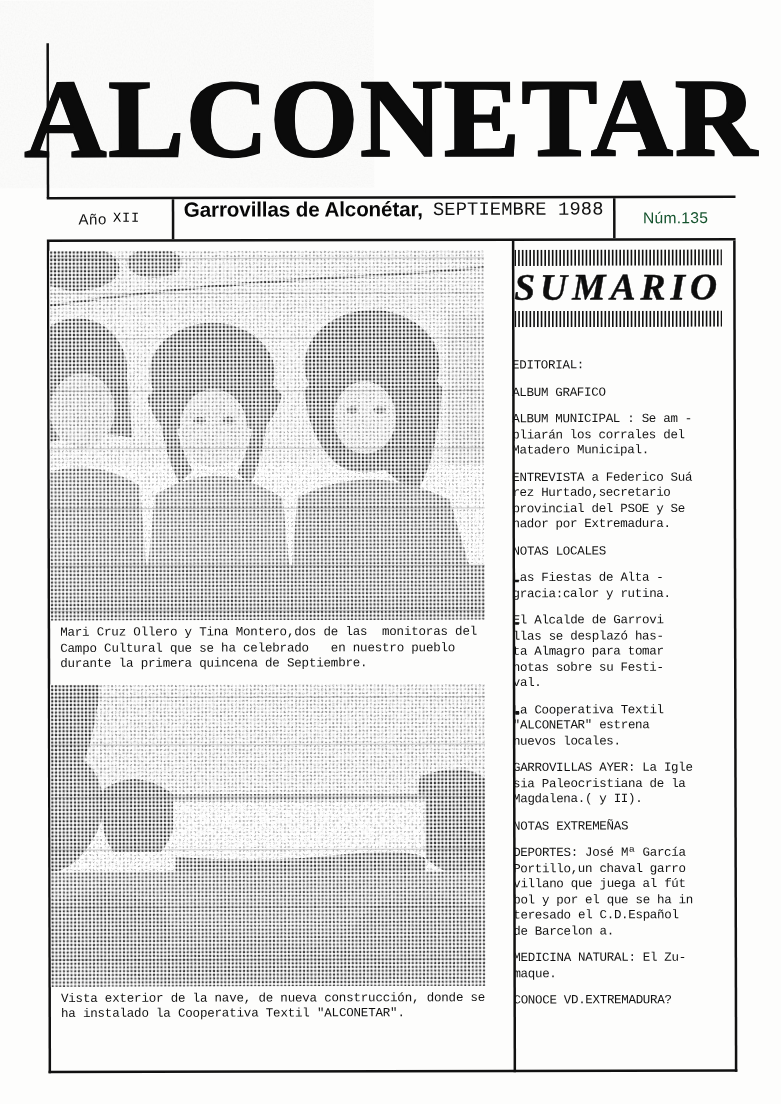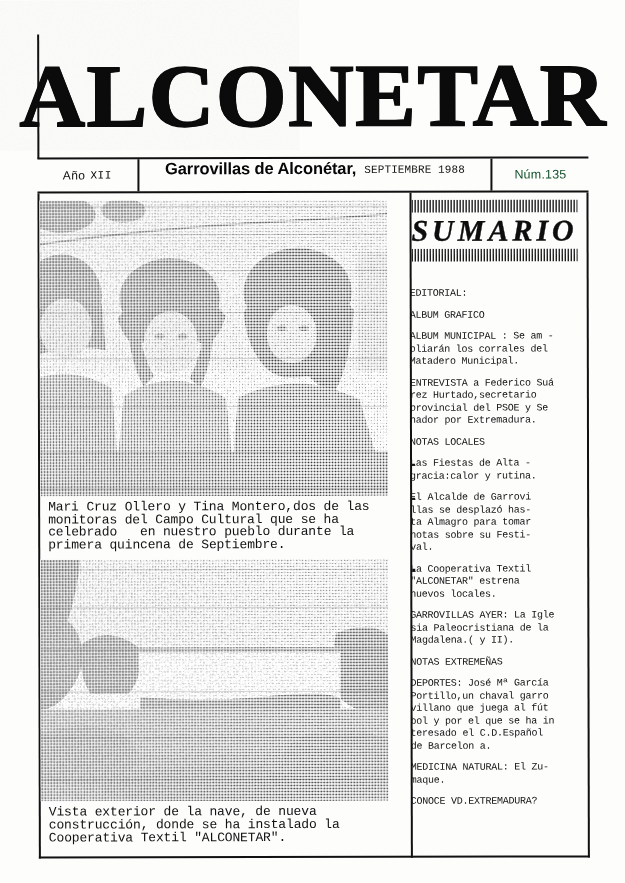--- a/index.html
+++ b/index.html
@@ -82,21 +82,21 @@
     font-family:"Liberation Mono",monospace;
     font-size:11px;letter-spacing:.6px;margin-left:5px;
   }
   .mid-place{
     font-family:"Liberation Sans",sans-serif;
     font-weight:700;font-size:16.5px;color:#070707;
     letter-spacing:-0.1px;
   }
   .mid-date{
     font-family:"Liberation Mono",monospace;
-    font-size:11px;color:#111;letter-spacing:.1px;
+    font-size:15px;color:#111;letter-spacing:.1px;
     margin-left:3px;position:relative;top:-1px;
   }
   .num-text{
     font-family:"Liberation Sans",sans-serif;
     font-size:12.5px;color:#14532d;letter-spacing:.2px;
   }
 
   
   .bodyframe{
     position:absolute;
@@ -131,21 +131,21 @@
   .photo-2{height:242px;}
 
   .dither{
     position:absolute;inset:0;
     width:100%;height:100%;
     display:block;
   }
 
   .caption{
     font-family:"Liberation Mono",monospace;
-    font-size:13px;
+    font-size:10px;
     line-height:12.6px;
     color:#111;
     letter-spacing:-0.15px;
     white-space:pre-wrap;
     margin:5px 0 0 8px;
     width:340px;
   }
 
   
   .rightcol{

